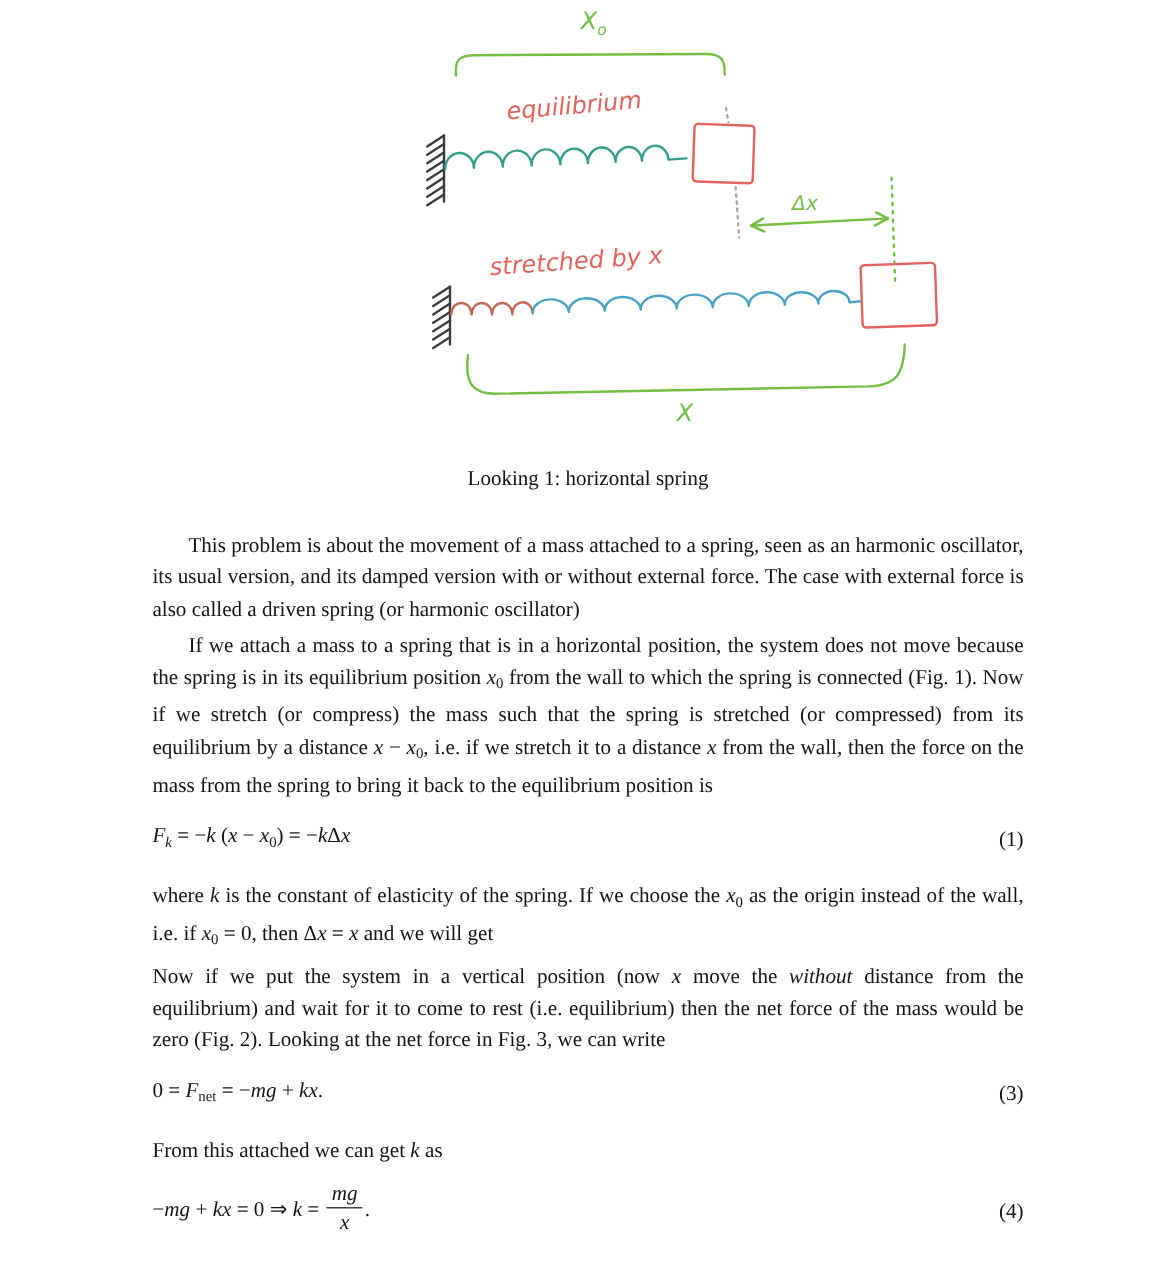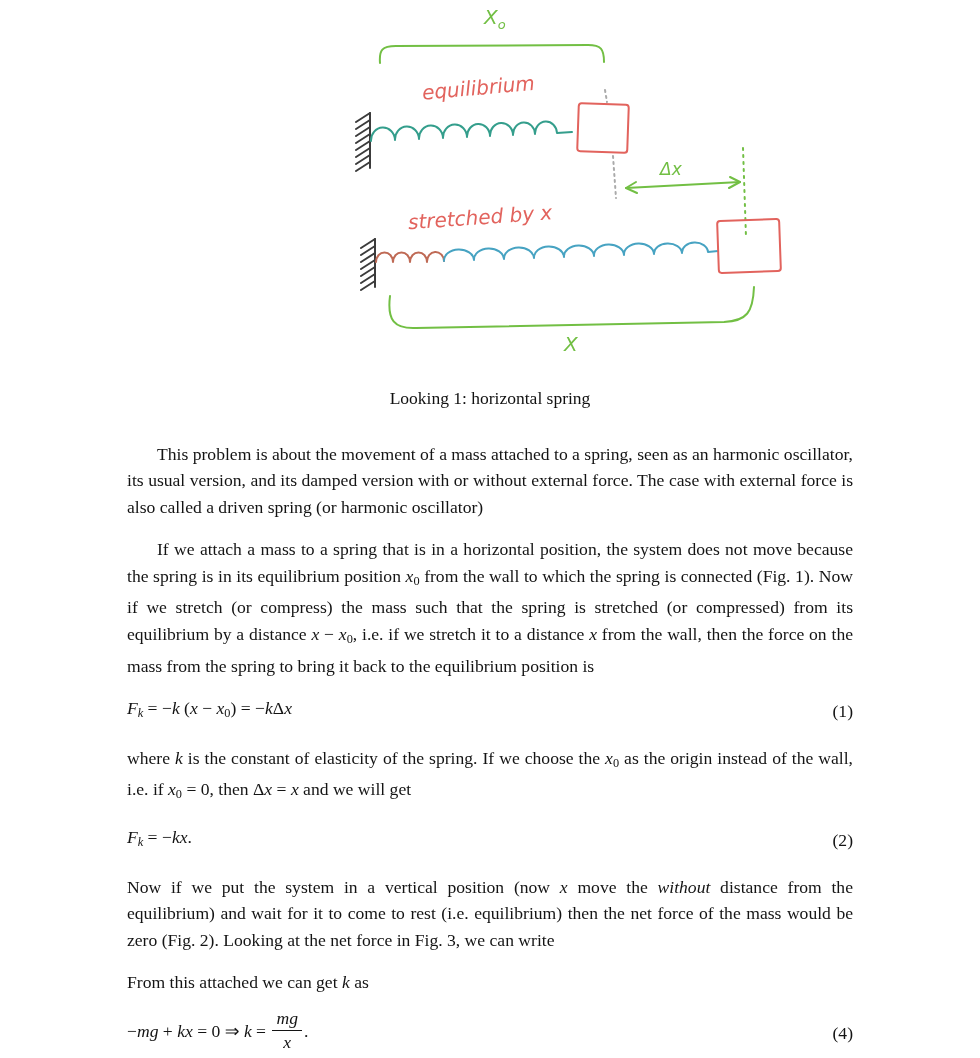--- a/index.html
+++ b/index.html
@@ -18,21 +18,21 @@
   .s-spring1 { stroke:var(--c-spring1); }
   .s-spring2 { stroke:var(--c-spring2); }
   .s-spring2left { stroke:var(--c-spring2left); }
   .s-wall   { stroke:var(--c-wall); stroke-width:1.6; }
   .s-dots   { stroke:var(--c-dots); stroke-width:1.5; }
   .hand { font-family:"DejaVu Sans", sans-serif; font-style:italic; }
   
   .caption { text-align:center; font-size:17.5px; margin-top:22px; }
   
   .para {
-    margin:16px 63px; font-size:17.6px; line-height:26.4px;
+    margin:4px 63px; font-size:17.6px; line-height:26.4px;
     text-align:justify; color:#141414;
   }
   .para.first { margin-top:32px; }
   .indent { text-indent:30px; }
   .after-eq { margin-top:2px; }
   .i { font-style:italic; }
   .sub { font-size:70%; vertical-align:-0.28em; }
   .sub.i { font-style:italic; }
   
   .equation {
@@ -102,27 +102,27 @@
   <p class="para first indent"><span>This problem is about the movement of a mass attached to a spring, seen as an harmonic oscillator, its usual version, and its damped version with or without external force. The case with external force is also called a driven spring (or harmonic oscillator)</span></p>
   <p class="para indent"><span>If we attach a mass to a spring that is in a horizontal position, the system does not move because the spring is in its equilibrium position </span><span class="i">x</span><span class="sub">0</span><span> from the wall to which the spring is connected (Fig. 1). Now if we stretch (or compress) the mass such that the spring is stretched (or compressed) from its equilibrium by a distance </span><span class="i">x</span><span> − </span><span class="i">x</span><span class="sub">0</span><span>, i.e. if we stretch it to a distance </span><span class="i">x</span><span> from the wall, then the force on the mass from the spring to bring it back to the equilibrium position is</span></p>
 
   <div class="equation">
     <span class="eq-body"><span class="i">F</span><span class="i sub">k</span><span> = −</span><span class="i">k</span><span> (</span><span class="i">x</span><span> − </span><span class="i">x</span><span class="sub">0</span><span>) = −</span><span class="i">k</span><span>Δ</span><span class="i">x</span></span>
     <span class="eq-num">(1)</span>
   </div>
 
   <p class="para after-eq"><span>where </span><span class="i">k</span><span> is the constant of elasticity of the spring. If we choose the </span><span class="i">x</span><span class="sub">0</span><span> as the origin instead of the wall, i.e. if </span><span class="i">x</span><span class="sub">0</span><span> = 0, then Δ</span><span class="i">x</span><span> = </span><span class="i">x</span><span> and we will get</span></p>
 
-  <div class="equation">
-    <span class="eq-body"><span class="i">F</span><span class="i sub">k</span><span> = −</span><span class="i">kx</span><span>.</span></span>
-    <span class="eq-num">(2)</span>
-  </div>
 
   <p class="para after-eq"><span>Now if we put the system in a vertical position (now </span><span class="i">x</span><span> move the </span><span class="i">without</span><span> distance from the equilibrium) and wait for it to come to rest (i.e. equilibrium) then the net force of the mass would be zero (Fig. 2). Looking at the net force in Fig. 3, we can write</span></p>
 
+  <div class="equation">
+    <span class="eq-body"><span>0 = </span><span class="i">F</span><span class="sub">net</span><span> = −</span><span class="i">mg</span><span> + </span><span class="i">kx</span><span>.</span></span>
+    <span class="eq-num">(3)</span>
+  </div>
 
   <p class="para after-eq"><span>From this attached we can get </span><span class="i">k</span><span> as</span></p>
 
   <div class="equation">
     <span class="eq-body"><span>−</span><span class="i">mg</span><span> + </span><span class="i">kx</span><span> = 0 ⇒ </span><span class="i">k</span><span> = </span><span class="frac">
           <span class="num">mg</span>
           <span class="den">x</span>
         </span><span>.</span></span>
     <span class="eq-num">(4)</span>
   </div>

